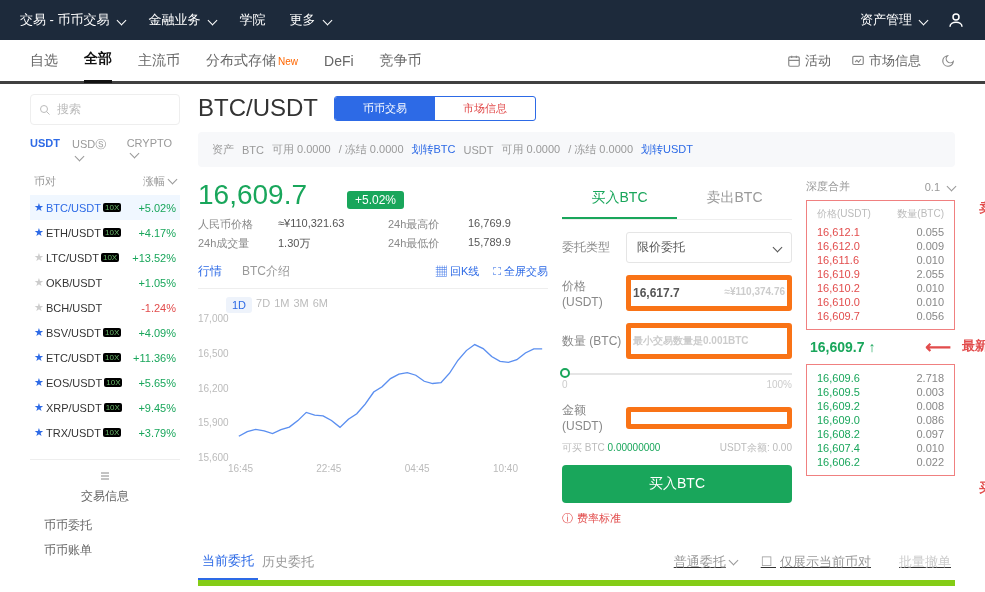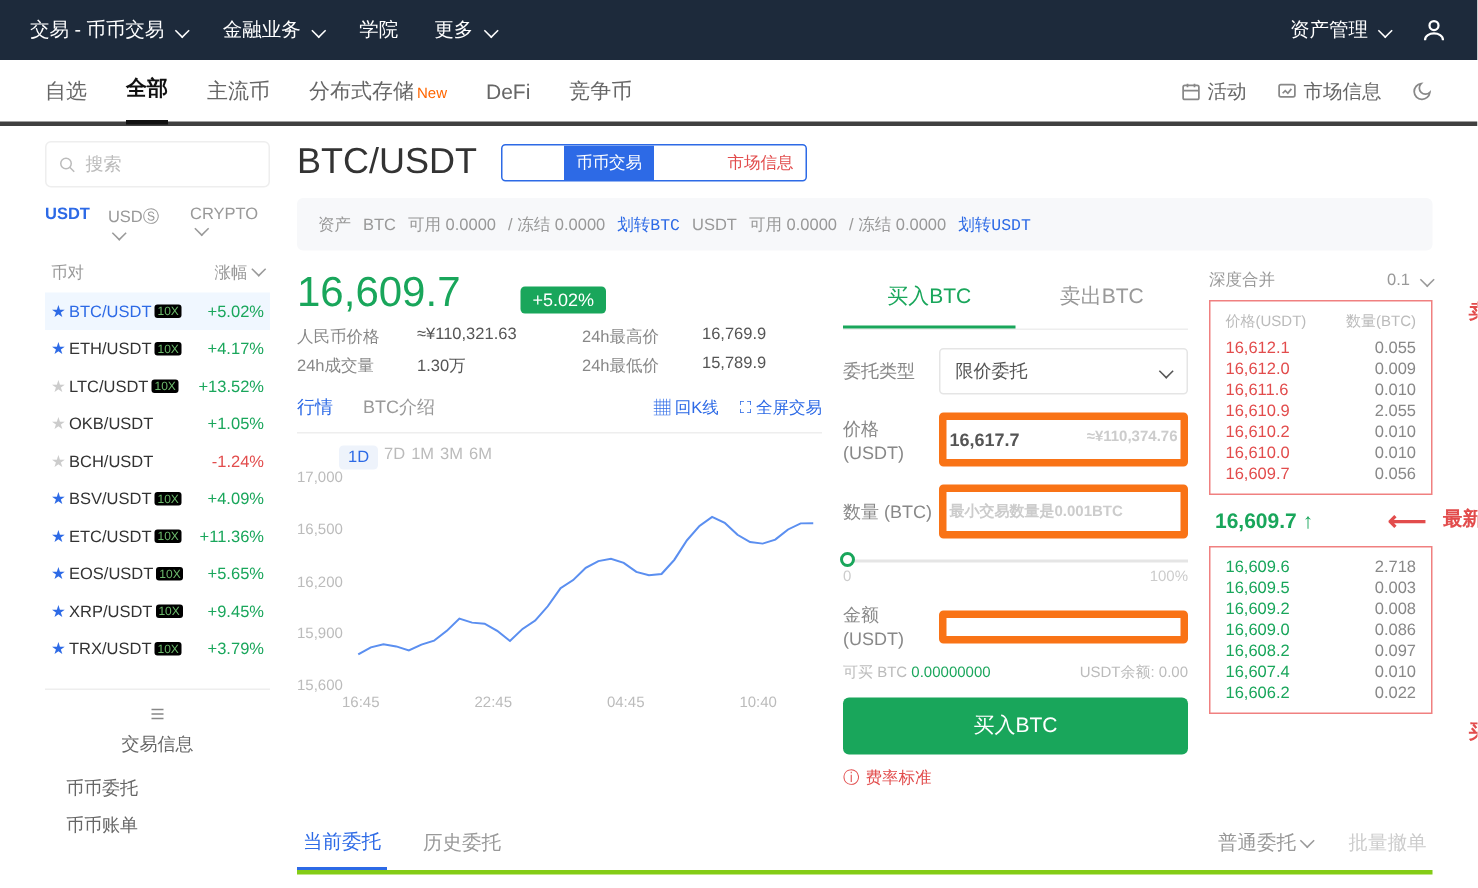--- a/index.html
+++ b/index.html
@@ -32,25 +32,25 @@
 .pair-row .chg { width: 48px; text-align: right; }
 .up { color: #19a65b; }
 .down { color: #e24c4c; }
 .side-section { margin-top: 14px; padding-top: 10px; border-top: 1px solid #eee; }
 .side-section h4 { font-size: 12px; color: #666; font-weight: normal; display: flex; align-items: center; gap: 6px; margin-bottom: 8px; flex-direction: column; }
 .side-link { font-size: 12px; color: #666; padding: 4px 14px; cursor: pointer; }
 .content { flex: 1; }
 .pair-title-row { display: flex; align-items: center; gap: 16px; margin-bottom: 10px; }
 .pair-title { font-size: 24px; font-weight: 400; }
 .trade-type-tabs { display: flex; border: 1px solid #2d6ae6; border-radius: 3px; overflow: hidden; font-size: 11px; }
-.trade-type-tabs span { padding: 4px 8px; cursor: pointer; margin-left: 41px; }
+.trade-type-tabs span { padding: 4px 28px; cursor: pointer; }
 .trade-type-tabs .spot { background: #2d6ae6; color: #fff; }
 .trade-type-tabs .margin { color: #e24c4c; }
 .asset-bar { background: #f7f8fa; padding: 10px 14px; font-size: 11px; color: #999; border-radius: 4px; display: flex; gap: 8px; align-items: center; margin-bottom: 12px; }
-.asset-bar .link { color: #2d6ae6; cursor: pointer; font-family: Liberation Mono, monospace; }
+.asset-bar .link { color: #2d6ae6; cursor: pointer; }
 .price-row { display: flex; align-items: baseline; gap: 40px; margin-bottom: 6px; }
 .big-price { font-size: 28px; color: #19a65b; font-weight: 400; }
 .chg-badge { background: #19a65b; color: #fff; font-size: 12px; padding: 2px 8px; border-radius: 3px; }
 .stats-grid { display: grid; grid-template-columns: 60px 90px 60px 80px; gap: 4px 20px; font-size: 11px; color: #888; margin-bottom: 12px; }
 .stats-grid .v { color: #555; }
 .chart-tabs { display: flex; gap: 20px; font-size: 12px; color: #999; border-bottom: 1px solid #eee; padding-bottom: 8px; margin-bottom: 8px; align-items: center; }
 .chart-tabs .active { color: #2d6ae6; }
 .chart-tabs .right { margin-left: auto; display: flex; gap: 14px; font-size: 11px; }
 .tf-row { display: flex; gap: 4px; font-size: 11px; color: #bbb; margin-bottom: 0; padding-left: 28px; }
 .tf-row .active { background: #eef3fb; color: #2d6ae6; padding: 2px 6px; border-radius: 3px; }
@@ -82,24 +82,24 @@
 .ob-header .step { display: flex; align-items: center; gap: 4px; }
 .ob-box { border: 1px solid #f08080; padding: 6px; }
 .ob-cols { display: flex; justify-content: space-between; font-size: 10px; color: #bbb; padding: 0 4px 4px; }
 .ob-row { display: flex; justify-content: space-between; font-size: 11px; padding: 1px 4px; }
 .ob-row .p.ask { color: #e24c4c; }
 .ob-row .p.bid { color: #19a65b; }
 .ob-row .q { color: #888; }
 .ob-last { font-size: 14px; color: #19a65b; padding: 6px 4px; display: flex; align-items: center; gap: 4px; font-weight: 600; }
 .annotation { position: absolute; right: -50px; color: #e24c4c; font-size: 13px; font-weight: bold; }
 .orders-section { margin-top: 18px; }
-.orders-tabs { display: flex; gap: 20px; border-bottom: 3px solid #84cc16; align-items: center; }
+.orders-tabs { display: flex; border-bottom: 6px solid #84cc16; align-items: center; }
 .orders-tabs span { padding: 8px 4px; font-size: 13px; color: #999; cursor: pointer; }
 .orders-tabs .active { color: #2d6ae6; border-bottom: 2px solid #2d6ae6; }
-.orders-tabs .right { margin-left: auto; display: flex; gap: 16px; font-size: 11px; align-items: center; }
+.orders-tabs .right { margin-left: auto; display: flex; gap: 16px; font-size: 11px; align-items: center; text-decoration: underline; }
 .orders-header { display: flex; font-size: 11px; color: #999; padding: 10px 0; gap: 30px; }
 .chev::after { content: ''; display: inline-block; width: 6px; height: 6px; border-right: 1px solid currentColor; border-bottom: 1px solid currentColor; transform: rotate(45deg); margin-left: 4px; vertical-align: 2px; }
 </style>
 </head>
 <body>
 
 <div class="topbar">
   <div class="topbar-left">
     <span class="topbar-item chev">交易 - 币币交易</span>
     <span class="topbar-item chev">金融业务</span>
@@ -434,20 +434,21 @@
         <span class="annotation" style="top:300px">买盘</span>
       </div>
     </div>
 
     <div class="orders-section">
       <div class="orders-tabs">
         <span class="active">当前委托</span>
         <span>历史委托</span>
         <div class="right">
           <span class="chev">普通委托</span>
+          <span>☐ <span>仅展示当前币对</span></span>
           <span style="color:#ccc">批量撤单</span>
         </div>
       </div>
       <div class="orders-header" id="orders-header">
           <span>委托时间</span>
           <span>币对</span>
           <span>方向</span>
           <span>成交比例</span>
           <span>已成交量 | 委托总量</span>
           <span>成交均价 | 委托价</span>

